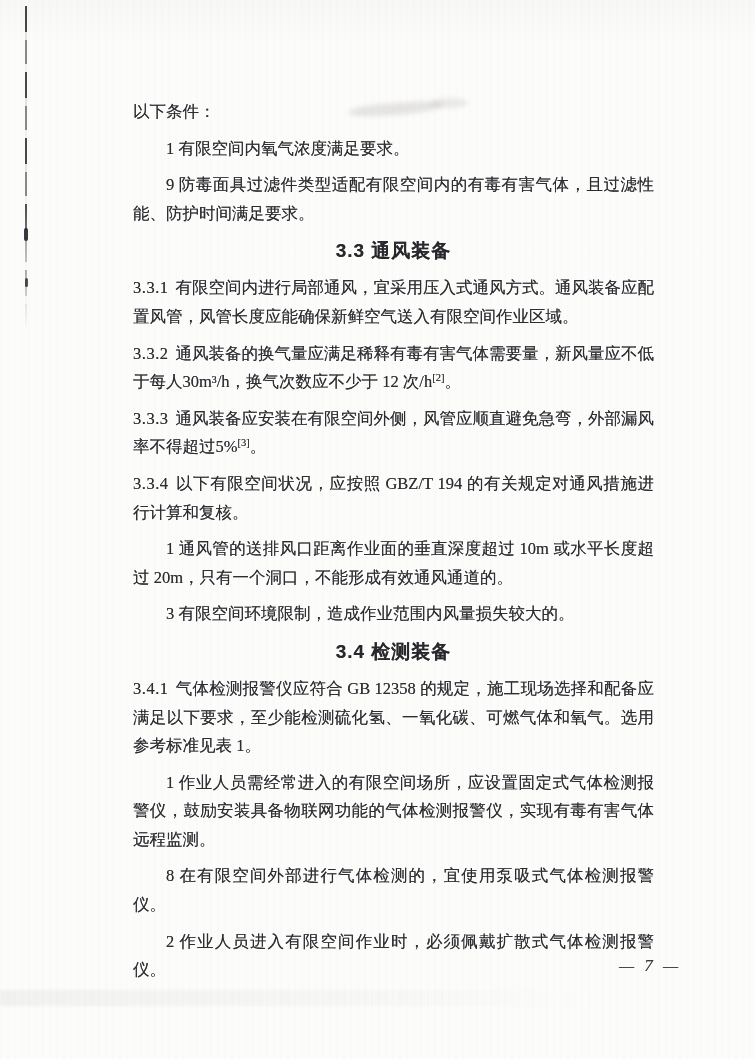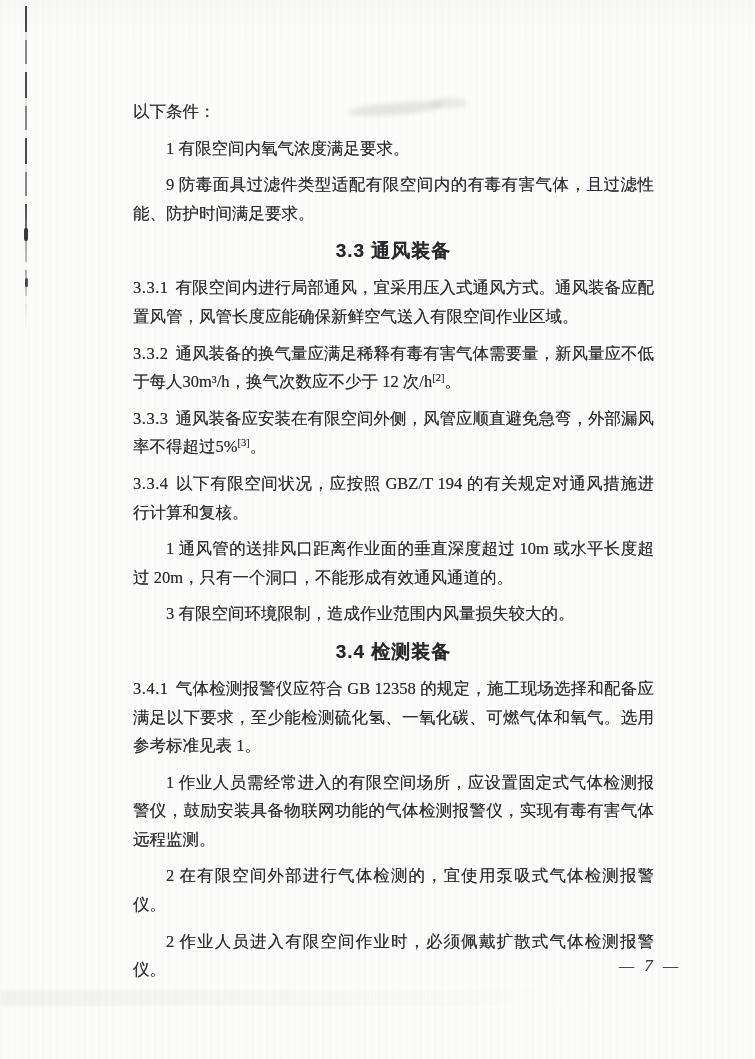--- a/index.html
+++ b/index.html
@@ -158,17 +158,17 @@
     <h2>3.3 通风装备</h2>
     <p class="clause"><span class="clause-num">3.3.1</span>有限空间内进行局部通风，宜采用压入式通风方式。通风装备应配置风管，风管长度应能确保新鲜空气送入有限空间作业区域。</p>
     <p class="clause"><span class="clause-num">3.3.2</span>通风装备的换气量应满足稀释有毒有害气体需要量，新风量应不低于每人30m³/h，换气次数应不少于 12 次/h<sup class="ref">[2]</sup>。</p>
     <p class="clause"><span class="clause-num">3.3.3</span>通风装备应安装在有限空间外侧，风管应顺直避免急弯，外部漏风率不得超过5%<sup class="ref">[3]</sup>。</p>
     <p class="clause"><span class="clause-num">3.3.4</span>以下有限空间状况，应按照 GBZ/T 194 的有关规定对通风措施进行计算和复核。</p>
     <p class="item">1 通风管的送排风口距离作业面的垂直深度超过 10m 或水平长度超过 20m，只有一个洞口，不能形成有效通风通道的。</p>
     <p class="item">3 有限空间环境限制，造成作业范围内风量损失较大的。</p>
     <h2>3.4 检测装备</h2>
     <p class="clause"><span class="clause-num">3.4.1</span>气体检测报警仪应符合 GB 12358 的规定，施工现场选择和配备应满足以下要求，至少能检测硫化氢、一氧化碳、可燃气体和氧气。选用参考标准见表 1。</p>
     <p class="item">1 作业人员需经常进入的有限空间场所，应设置固定式气体检测报警仪，鼓励安装具备物联网功能的气体检测报警仪，实现有毒有害气体远程监测。</p>
-    <p class="item">2 在有限空间外部进行气体检测的，宜使用泵吸式气体检测报警仪。</p>
+    <p class="item">8 在有限空间外部进行气体检测的，宜使用泵吸式气体检测报警仪。</p>
     <p class="item">2 作业人员进入有限空间作业时，必须佩戴扩散式气体检测报警仪。</p>
   </div>
 
 <div class="page-number">— 7 —</div>
 
 </body></html>

